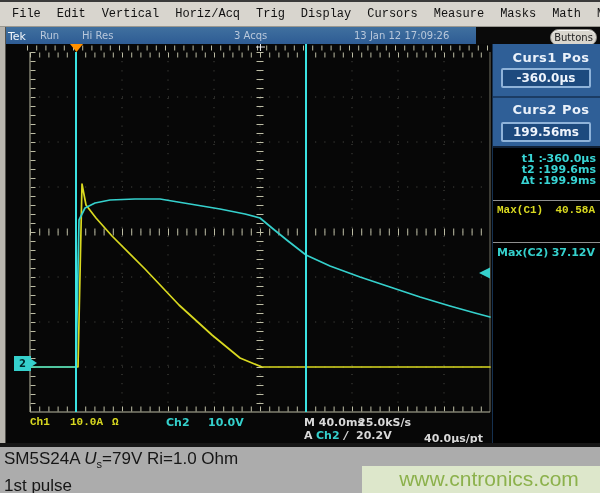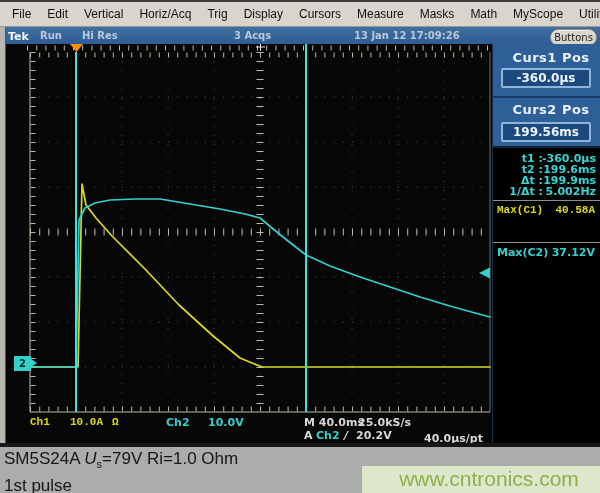--- a/index.html
+++ b/index.html
@@ -8,29 +8,29 @@
     position:relative; overflow:hidden; background:#0a0a0a;
     font-family:"DejaVu Sans", "Liberation Sans", sans-serif;
   }
   
   #menubar {
     position:absolute; left:0; top:0; width:600px; height:27px;
     background:#d8d5ce; border-top:2px solid #3a3a3a; border-bottom:1px solid #9a9890;
     display:flex; align-items:center; padding-left:4px;
     font-family:"Liberation Sans", sans-serif; font-size:12px; color:#111;
   }
-  .menu-item { padding:3px 8px; white-space:nowrap; cursor:default; }
+  .menu-item { padding:3px 8px; white-space:nowrap; cursor:default;font-family:Liberation Mono, monospace; }
   
   #left-border { position:absolute; left:0; top:27px; width:6px; height:416px;
     background:#b9b6af; border-right:1px solid #55534e; }
   
   #statusbar {
-    position:absolute; left:6px; top:27px; width:594px; height:17px;
+    position:absolute; left:6px; top:27px; width:470px; height:17px;
     background:linear-gradient(#40709f,#2e5c94);
-    font-size:10px; font-weight:bold; color:#b9c8db;
+    font-size:10px; font-weight:normal; color:#b9c8db;
   }
   #statusbar span { position:absolute; top:3px; white-space:nowrap; }
   #brand { left:2px; color:#f2f6fa; font-size:11px; }
   #run-state { left:34px; } #acq-mode { left:76px; }
   #acq-count { left:228px; } #datetime { left:348px; }
   #buttons-pill {
     position:absolute; left:550px; top:29px; width:47px; height:17px;
     background:#d9d6ce; border:1px solid #8f8d86; border-radius:9px;
     box-shadow:inset 0 1px 0 #f6f5f2;
     font-size:10px; color:#222; text-align:center; line-height:15px; cursor:pointer;
@@ -197,24 +197,20 @@
     <span class="cr-value">-360.0µs</span>
   </div>
   <div class="cr-row" style="top:119px;">
     <span class="cr-label">t2 :</span>
     <span class="cr-value">199.6ms</span>
   </div>
   <div class="cr-row" style="top:130px;">
     <span class="cr-label">Δt :</span>
     <span class="cr-value">199.9ms</span>
   </div>
-  <div class="cr-row" style="top:141px;">
-    <span class="cr-label">1/Δt :</span>
-    <span class="cr-value">5.002Hz</span>
-  </div>
 
   <div class="sep" style="top:156px;"></div>
   <div class="meas-row yel" style="top:160px;">
     <span class="meas-label">Max(C1)</span>
     <span class="meas-value">40.58A</span>
   </div>
   <div class="sep" style="top:198px;"></div>
   <div class="meas-row cyn" style="top:202px;">
     <span class="meas-label">Max(C2)</span>
     <span class="meas-value">37.12V</span>

